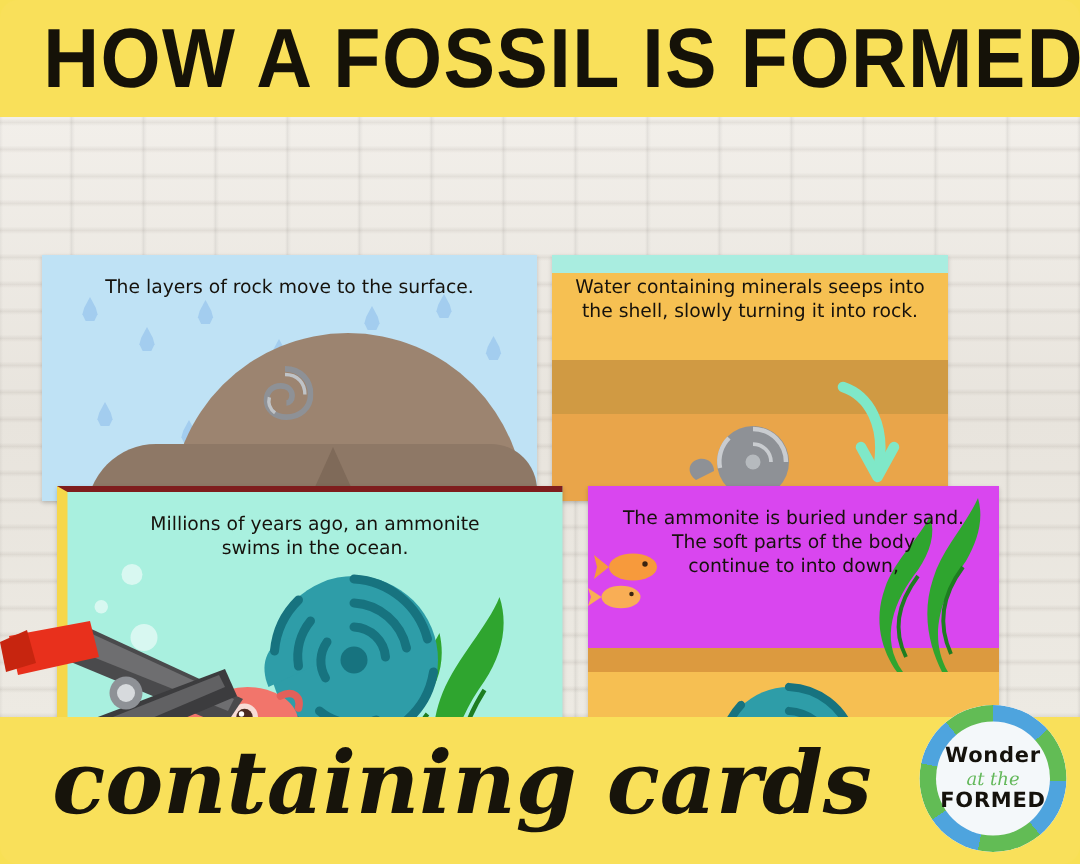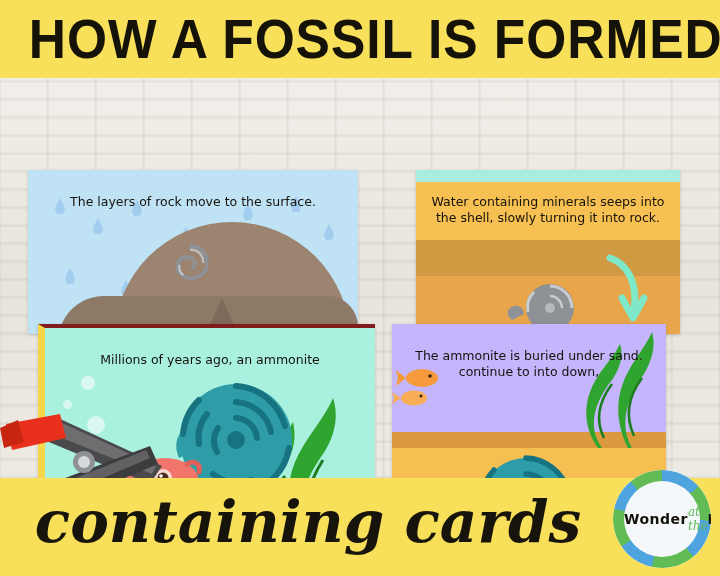--- a/index.html
+++ b/index.html
@@ -43,75 +43,75 @@
       repeating-linear-gradient(90deg,
         rgba(0,0,0,0.045) 0px, rgba(0,0,0,0.00) 2px, rgba(0,0,0,0.00) 46px, rgba(0,0,0,0.07) 48px),
       repeating-linear-gradient(0deg,
         rgba(120,110,100,0.12) 0px, rgba(255,255,255,0.0) 3px, rgba(255,255,255,0.0) 16px, rgba(140,130,120,0.10) 18px),
       linear-gradient(180deg,#F2EFEA 0%,#E8E4DD 50%,#EDEAE3 100%);
   }
 
   
   .card{position:absolute;overflow:hidden;box-shadow:0 1px 3px rgba(0,0,0,0.18);}
   .card .caption{
-    position:absolute;left:0;right:0;top:16px;
+    position:absolute;left:0;right:0;top:5px;
     text-align:center;color:#16120c;
     font-family:"DejaVu Sans", sans-serif;
     font-size:12.5px;line-height:16px;
     padding:8px 12px 6px;box-sizing:border-box;
     z-index:6;
   }
 
   
   #card1{left:28px;top:92px;width:330px;height:164px;background:#BFE2F5;}
   #card1 .drop{position:absolute;width:12px;height:17px;background:#9EC9ED;
     border-radius:50% 50% 50% 50%/62% 62% 38% 38%;
     clip-path:polygon(50% 0%,82% 42%,92% 68%,74% 94%,26% 94%,8% 68%,18% 42%);opacity:.85;}
   #card1 .rock{position:absolute;background:#9C8470;}
   #card1 .mound{left:86px;top:52px;width:236px;height:140px;border-radius:120px 120px 0 0;}
   #card1 .rock2{left:30px;top:126px;width:300px;height:46px;border-radius:60px 40px 0 0;background:#8E7866;}
   #card1 .crack{position:absolute;left:176px;top:128px;width:0;height:0;
     border-left:18px solid transparent;border-right:18px solid transparent;border-bottom:40px solid #7F6A59;}
   #card1 .fossil{position:absolute;left:143px;top:74px;width:38px;height:36px;}
 
   
-  #card2{left:368px;top:92px;width:264px;height:164px;background:#f0abfc;margin-left:48px;}
+  #card2{left:368px;top:92px;width:264px;height:164px;background:#f0abfc;}
   #card2 .sky{position:absolute;left:0;top:0;width:100%;height:12px;background:#A9EDE0;}
   #card2 .band1{position:absolute;left:0;top:12px;width:100%;height:58px;background:#F6C052;}
   #card2 .band2{position:absolute;left:0;top:70px;width:100%;height:36px;background:#D09A43;}
   #card2 .band3{position:absolute;left:0;top:106px;width:100%;height:58px;background:#E9A54A;}
   #card2 .shell{position:absolute;left:88px;top:108px;width:78px;height:56px;}
   #card2 .arrow{position:absolute;left:178px;top:84px;width:62px;height:72px;}
 
   
   #card3{left:38px;top:246px;width:330px;height:224px;background:#A9F0DF;
     border-left:7px solid #F6D74A;border-top:4px solid #7f1d1d;}
   #card3 .bubble{position:absolute;border-radius:50%;background:rgba(255,255,255,0.55);}
   #card3 .ammo{position:absolute;left:128px;top:54px;width:122px;height:122px;}
   #card3 .weed{position:absolute;}
   #card3 .octo{position:absolute;left:46px;top:122px;width:112px;height:84px;}
   #scissors{position:absolute;left:0px;top:330px;width:200px;height:148px;z-index:9;}
 
   
-  #card4{left:392px;top:246px;width:274px;height:224px;background:#c4b5fd;}
+  #card4{left:392px;top:246px;width:274px;height:224px;background:#d946ef;}
   #card4 .sandline{position:absolute;left:0;top:108px;width:100%;height:16px;background:#DC9A3F;}
   #card4 .sand{position:absolute;left:0;top:124px;width:100%;height:100px;background:#F6BF52;}
   #card4 .ammo{position:absolute;left:78px;top:128px;width:104px;height:100px;}
   #card4 .fish{position:absolute;}
   #card4 .weed{position:absolute;}
 
   
   #logo{position:absolute;left:613px;top:470px;width:98px;height:98px;border-radius:50%;
     background:#E9EEF3;overflow:hidden;}
   #logo .ring{position:absolute;inset:0;border-radius:50%;
     background:conic-gradient(#4EA4DE 0deg 48deg,#62BC55 48deg 92deg,#4EA4DE 92deg 140deg,
       #62BC55 140deg 192deg,#4EA4DE 192deg 236deg,#62BC55 236deg 282deg,
       #4EA4DE 282deg 320deg,#62BC55 320deg 360deg);}
   #logo .inner{position:absolute;left:11px;top:11px;right:11px;bottom:11px;border-radius:50%;
-    background:#F4F8FA;display:flex;flex-direction:row;align-items:center;}
+    background:#F4F8FA;display:flex;flex-direction:column;align-items:center;justify-content:center;}
   #logo .l1,#logo .l3{font-family:"DejaVu Sans", sans-serif;font-weight:700;color:#15120c;
     font-size:14px;letter-spacing:.5px;line-height:16px;}
   #logo .l2{font-family:"DejaVu Serif", serif;font-style:italic;color:#63B85A;font-size:12px;line-height:14px;}
 </style>
 </head>
 <body>
 
 <div id="page">
 
   <div id="top-title">HOW A FOSSIL IS FORMED</div>
@@ -207,20 +207,21 @@
         <circle cx="70" cy="26" r="1.8" fill="#fff"></circle>
         <g fill="#DD635B">
             <circle cx="60" cy="42" r="2"></circle>
             <circle cx="68" cy="46" r="2"></circle>
             <circle cx="54" cy="36" r="2"></circle>
           </g>
       </svg>
 
       <div class="caption">
         <div>Millions of years ago, an ammonite</div>
+        <div>swims in the ocean.</div>
       </div>
     </div>
 
     <div class="card" id="card4">
       <div class="sandline"></div>
       <div class="sand"></div>
 
       <svg class="fish" style="left:4px;top:42px;width:44px;height:24px;" viewBox="0 0 44 24">
         <ellipse cx="26" cy="12" rx="16" ry="9" fill="#F79A3C"></ellipse>
         <path d="M10 12 L0 4 L2 12 L0 20 Z" fill="#F79A3C"></path>
@@ -252,20 +253,21 @@
           <path d="M56 22 A30 30 0 0 1 84 46"></path>
           <path d="M32 32 A30 30 0 0 0 26 54"></path>
           <path d="M36 80 A30 30 0 0 0 70 86"></path>
           <path d="M56 36 A16 16 0 0 1 72 50"></path>
         </g>
         <circle cx="56" cy="52" r="7" fill="#17737F"></circle>
       </svg>
 
       <div class="caption">
         <div>The ammonite is buried under sand.</div>
+        <div>The soft parts of the body</div>
         <div>continue to into down,</div>
       </div>
     </div>
 
     <svg id="scissors" viewBox="0 0 200 148">
       <path d="M58 10 L162 58 L150 76 L44 32 Z" fill="#4A4A4C"></path>
       <path d="M60 14 L156 58 L152 66 L52 26 Z" fill="#6E6E70"></path>
       <path d="M44 78 L150 38 L158 56 L54 100 Z" fill="#3C3C3E"></path>
       <path d="M50 80 L146 42 L150 50 L56 90 Z" fill="#616163"></path>
       <path d="M6 16 L60 6 L66 30 L12 42 Z" fill="#E8301C" rx="6"></path>

